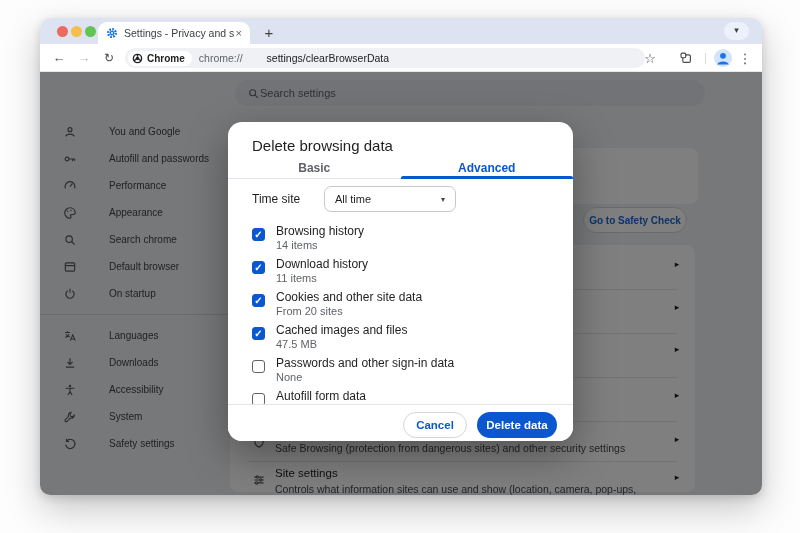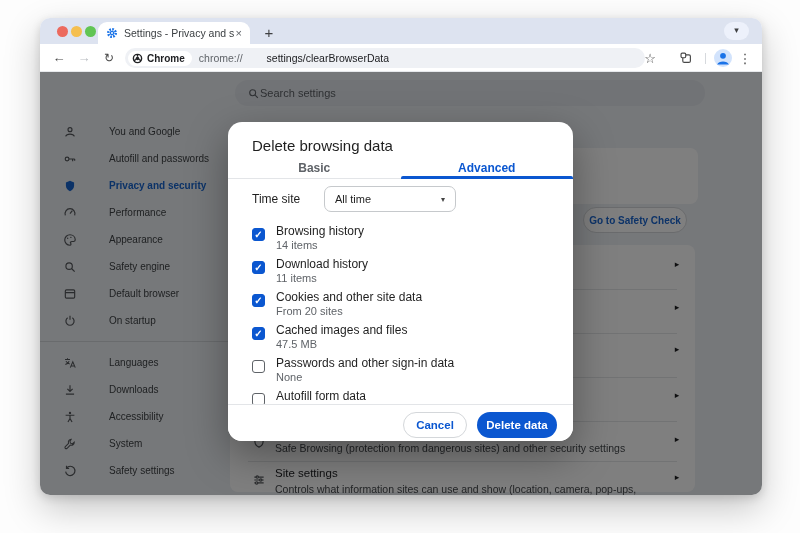--- a/index.html
+++ b/index.html
@@ -185,28 +185,20 @@
           </div>
           <div class="side-item">
             <span class="ic">
                 <svg width="14" height="14" viewBox="0 0 24 24">
                   <circle cx="7" cy="12" r="3.2" fill="none" stroke="currentColor" stroke-width="2"></circle>
                   <path d="M10 12 H20 M16.5 12 V16 M20 12 V15" fill="none" stroke="currentColor" stroke-width="2"></path>
                 </svg>
               </span>
             <span class="lbl">Autofill and passwords</span>
           </div>
-          <div class="side-item sel">
-            <span class="ic">
-                <svg width="14" height="14" viewBox="0 0 24 24">
-                  <path d="M12 3 L19 6 V11.5 C19 16 16 19 12 20.8 C8 19 5 16 5 11.5 V6 Z" fill="currentColor"></path>
-                </svg>
-              </span>
-            <span class="lbl">Privacy and security</span>
-          </div>
           <div class="side-item">
             <span class="ic">
                 <svg width="14" height="14" viewBox="0 0 24 24">
                   <path d="M4 16 A8.5 8.5 0 1 1 20 16" fill="none" stroke="currentColor" stroke-width="2"></path>
                   <path d="M12 13 L16 8" stroke="currentColor" stroke-width="2"></path>
                 </svg>
               </span>
             <span class="lbl">Performance</span>
           </div>
           <div class="side-item">
@@ -219,21 +211,21 @@
               </span>
             <span class="lbl">Appearance</span>
           </div>
           <div class="side-item">
             <span class="ic">
                 <svg width="14" height="14" viewBox="0 0 24 24">
                   <circle cx="10.5" cy="10.5" r="5.5" fill="none" stroke="currentColor" stroke-width="2"></circle>
                   <path d="M15 15 L20 20" stroke="currentColor" stroke-width="2"></path>
                 </svg>
               </span>
-            <span class="lbl">Safety engine</span>
+            <span class="lbl">Search chrome</span>
           </div>
           <div class="side-item">
             <span class="ic">
                 <svg width="14" height="14" viewBox="0 0 24 24">
                   <rect x="4" y="5" width="16" height="14" rx="2" fill="none" stroke="currentColor" stroke-width="2"></rect>
                   <path d="M4 9.5 H20" stroke="currentColor" stroke-width="2"></path>
                 </svg>
               </span>
             <span class="lbl">Default browser</span>
           </div>

